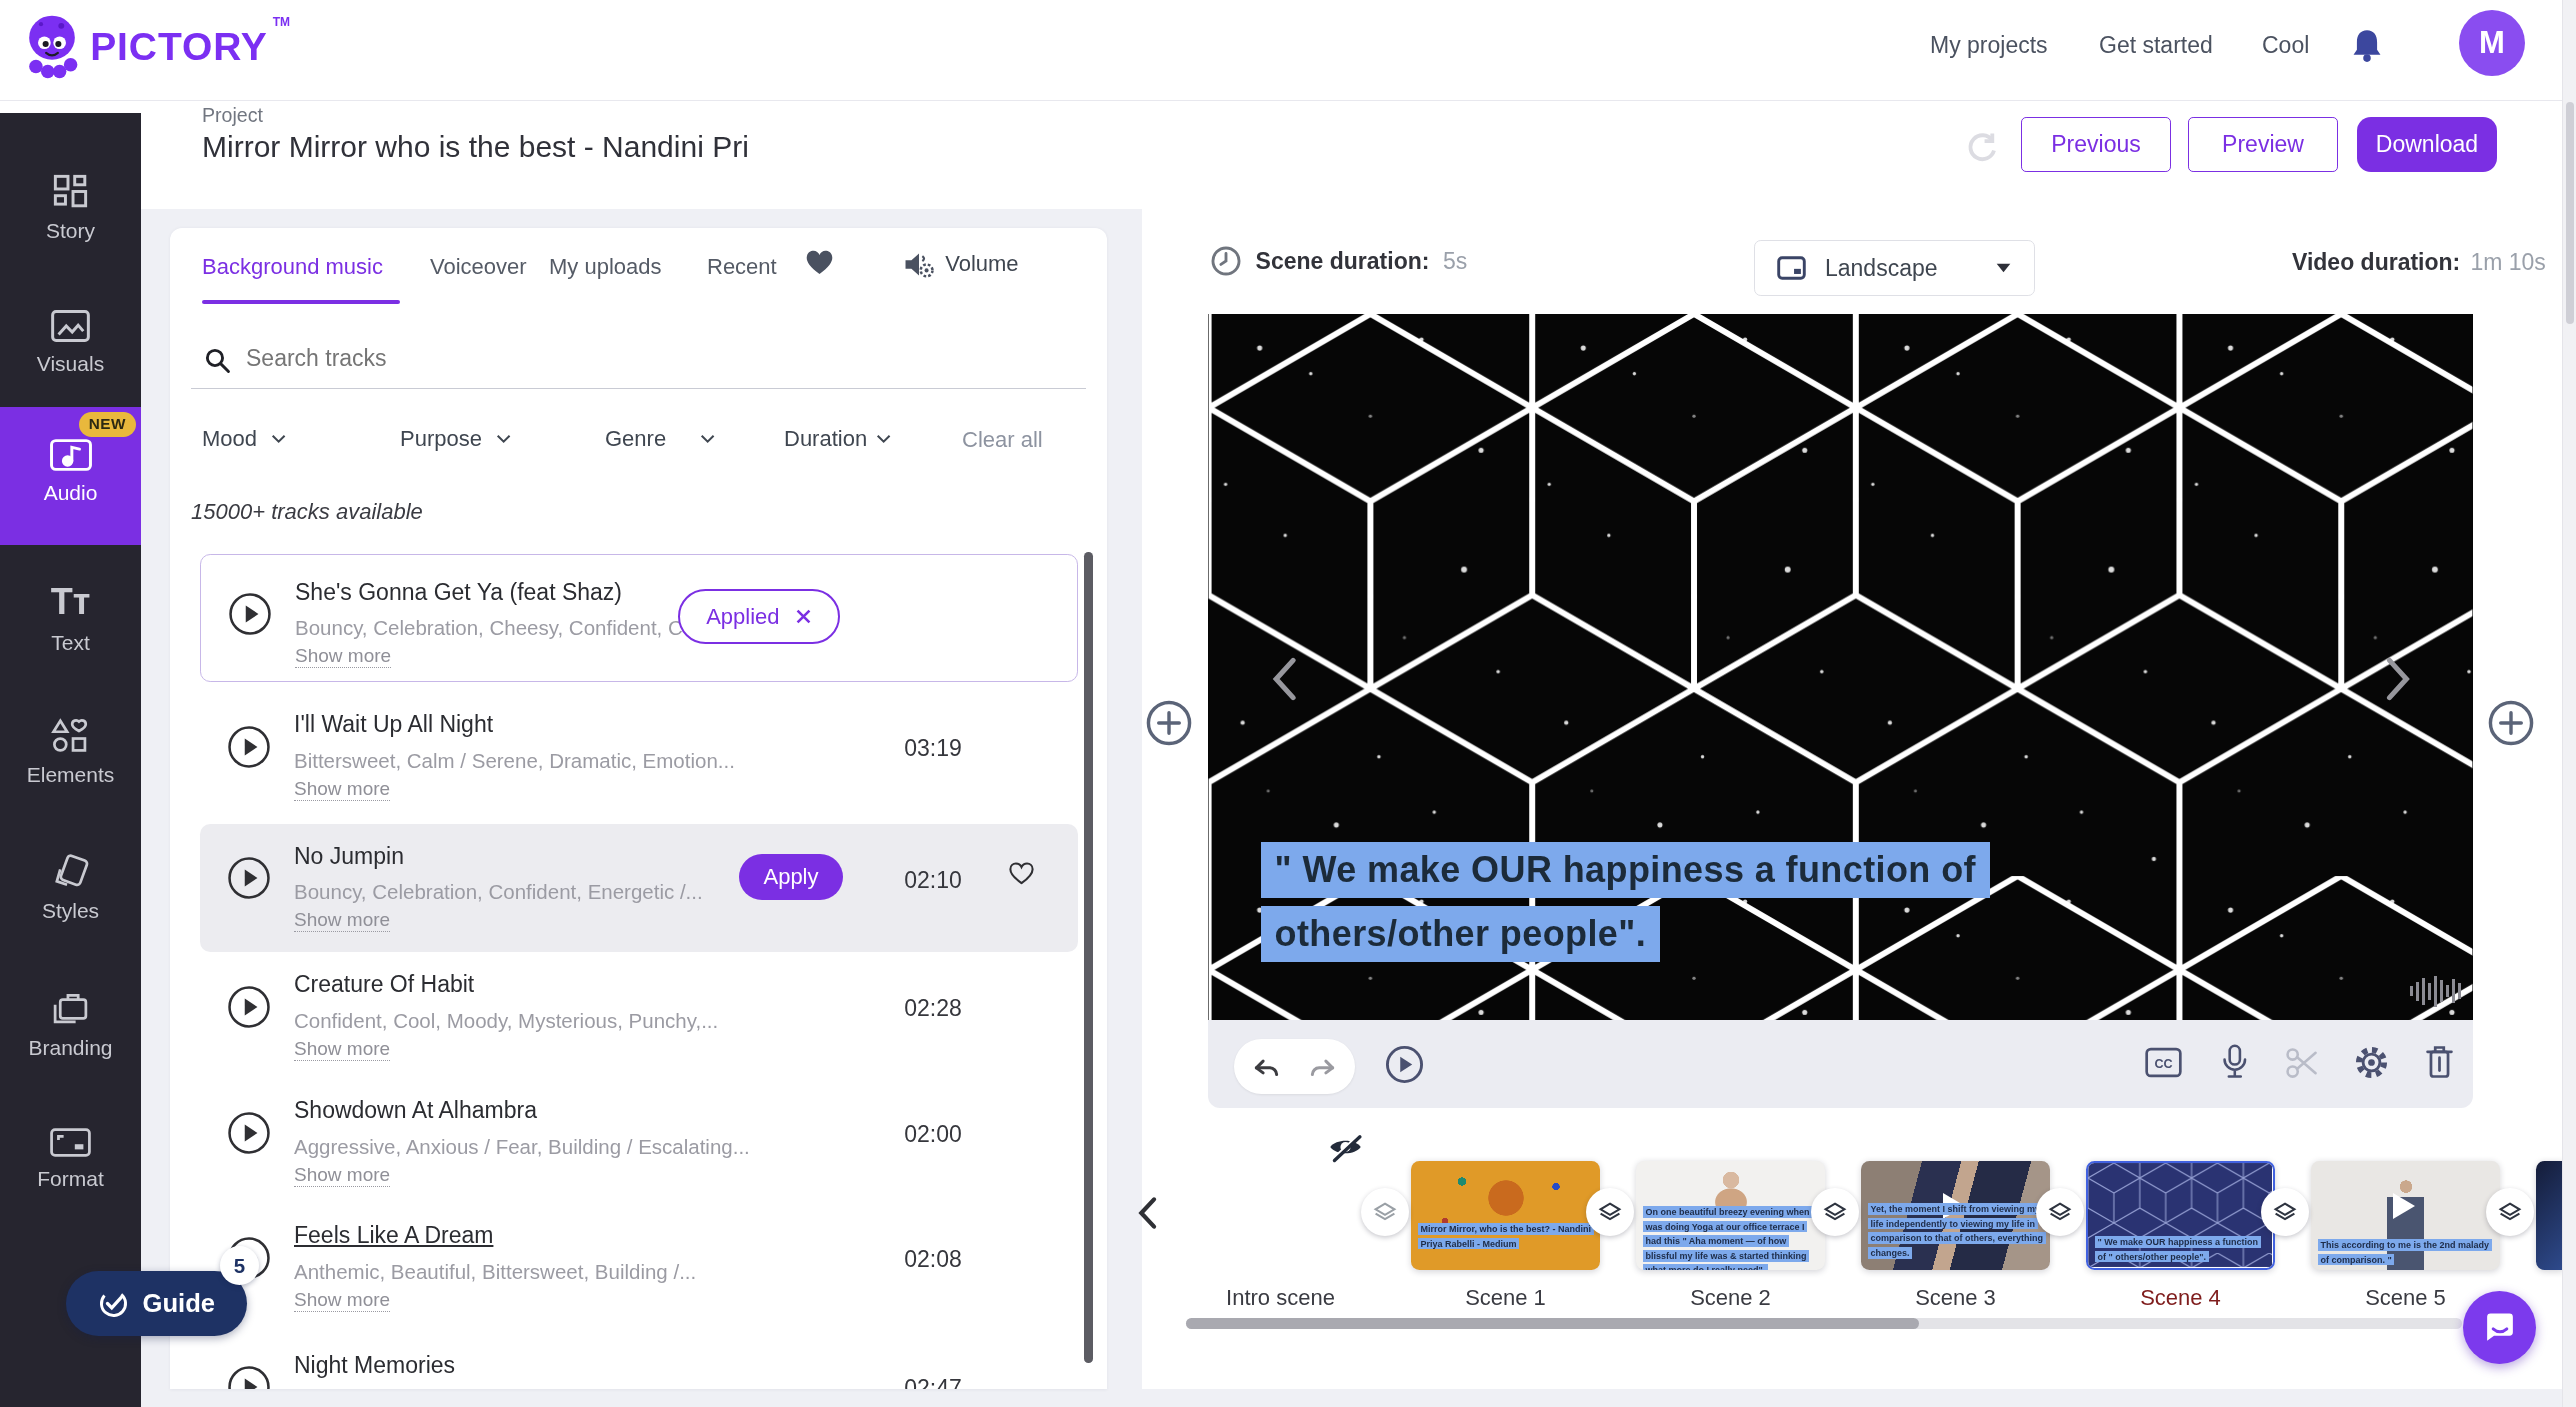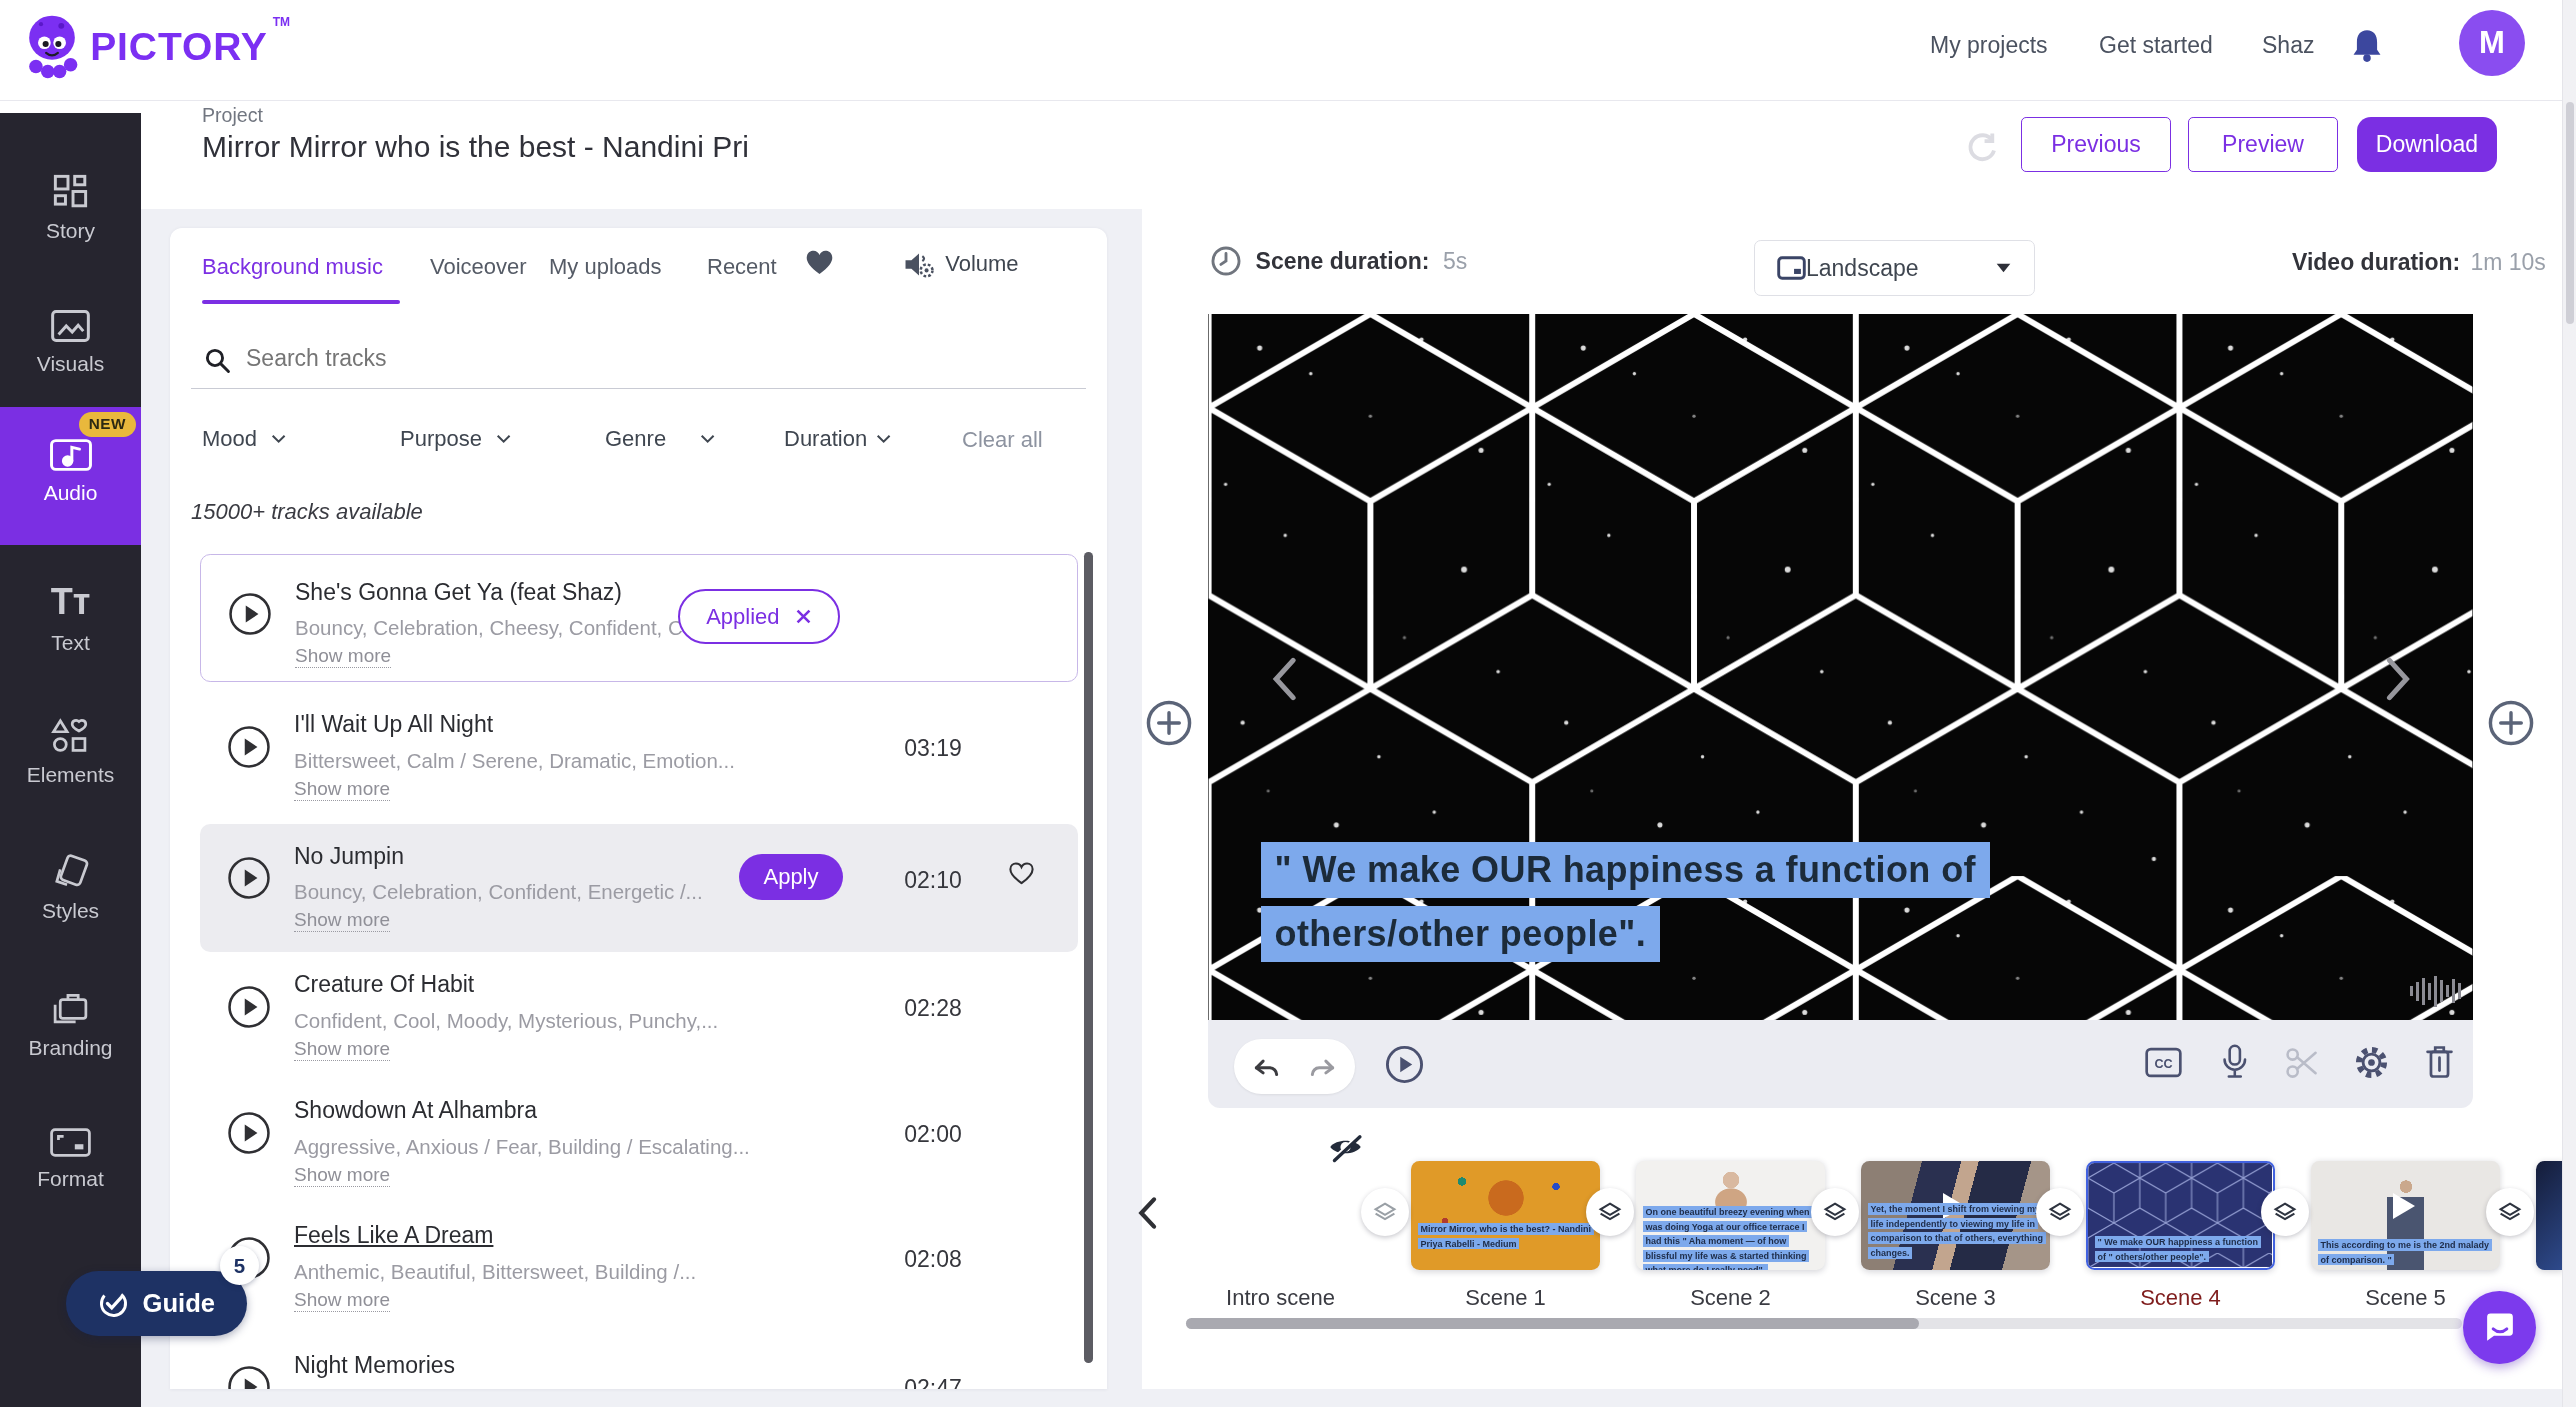--- a/index.html
+++ b/index.html
@@ -64,21 +64,21 @@
           <circle cx="44" cy="14" r="3.5" fill="#5a18c9"></circle>
             <circle cx="20" cy="12" r="2.5" fill="#5a18c9"></circle>
         </svg>
       </span>
       <span style="font-size:39px;font-weight:bold;color:#7b2ff2;letter-spacing:0.9px;">PICTORY</span>
       <span style="font-size:12px;font-weight:bold;color:#7b2ff2;align-self:flex-start;margin:1.7px 0 0 -5.1px;">TM</span>
     </div>
   </div>
   <div class="abs nav-link" style="left:1930px;top:32px;">My projects</div>
   <div class="abs nav-link" style="left:2099px;top:32px;">Get started</div>
-  <div class="abs nav-link" style="left:2262px;top:32px;">Shaz</div>
+  <div class="abs nav-link" style="left:2262px;top:32px;">Cool</div>
   <div class="abs" style="left:2350px;top:27px;">
     <svg width="34" height="37" viewBox="0 0 40 44">
       <path d="M20 4 C12 4 8 10 8 18 L8 27 L4 33 L36 33 L32 27 L32 18 C32 10 28 4 20 4 Z" fill="#3c479e"></path>
       <circle cx="20" cy="37" r="4.5" fill="#3c479e"></circle>
     </svg>
   </div>
   <div class="abs flex" style="left:2459px;top:10.2px;width:66px;height:66px;border-radius:50%;background:#8a4df0;justify-content:center;">
     <span style="color:#fff;font-size:31px;font-weight:bold;">M</span>
   </div>
 
@@ -354,21 +354,21 @@
     <span>
       <svg width="32" height="32" viewBox="0 0 38 38" stroke="#70757e" stroke-width="3.4" fill="none">
         <circle cx="19" cy="19" r="15.5"></circle>
           <path d="M19 10 V19 L13 23" stroke-linecap="round"></path>
       </svg>
     </span>
     <span style="font-size:23px;font-weight:bold;color:#32333a;">Scene duration:</span>
     <span style="font-size:23px;color:#9aa0aa;">5s</span>
   </div>
 
-  <div class="abs flex" style="left:1754px;top:240px;width:281px;height:56px;background:#fff;border:1.3px solid #dfe0e6;border-radius:6.8px;box-sizing:border-box;padding:0 22px;cursor:pointer;">
+  <div class="abs flex" style="left:1754px;top:240px;width:281px;height:56px;background:#fff;border:1.3px solid #dfe0e6;border-radius:6.8px;box-sizing:border-box;padding:0 22px;gap:19px;cursor:pointer;">
     <span>
       <svg width="29" height="24" viewBox="0 0 34 28">
         <rect x="2" y="2" width="30" height="24" rx="4" fill="none" stroke="#3a4466" stroke-width="3.4"></rect>
         <rect x="20" y="15" width="8" height="6" fill="#3a4466"></rect>
       </svg>
     </span>
     <span style="font-size:23px;color:#3f4650;flex:1;">Landscape</span>
     <svg width="17" height="12" viewBox="0 0 20 14">
         <path d="M2 2 L10 12 L18 2 Z" fill="#2d2f38"></path>
       </svg>

